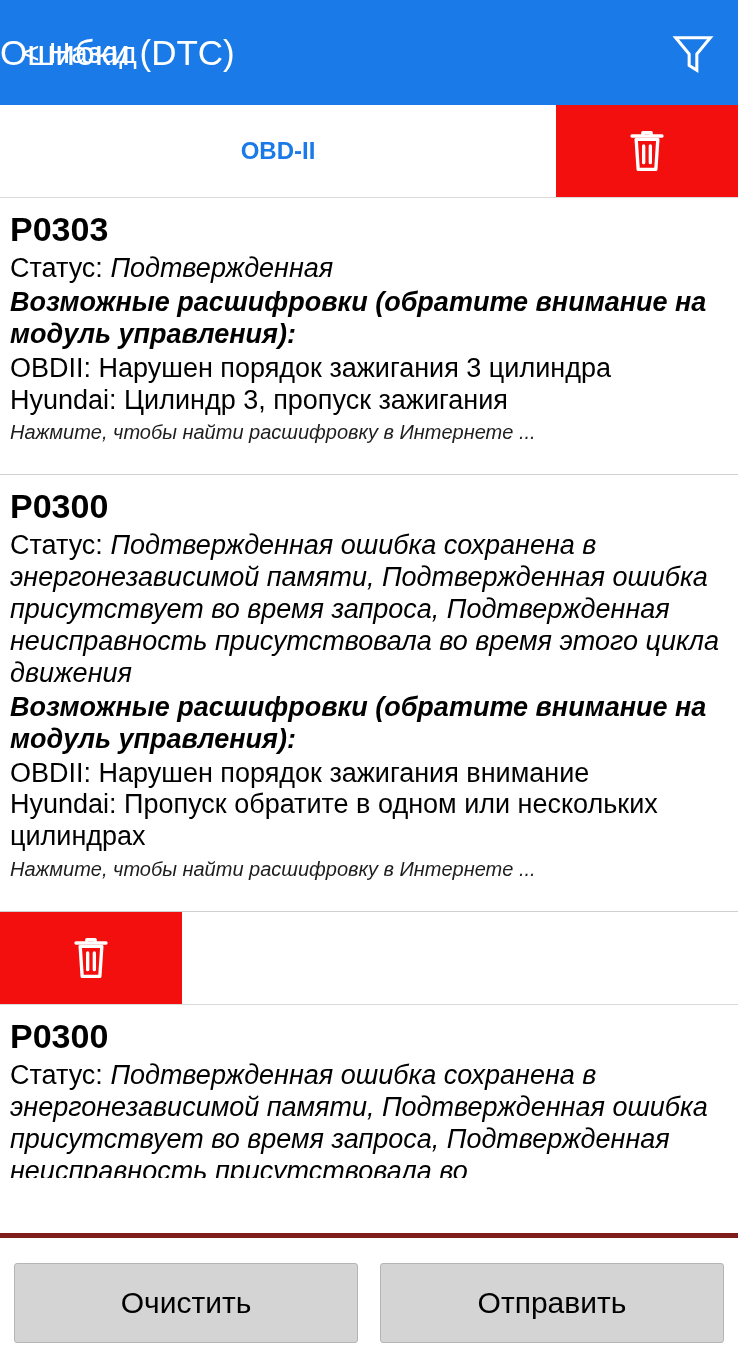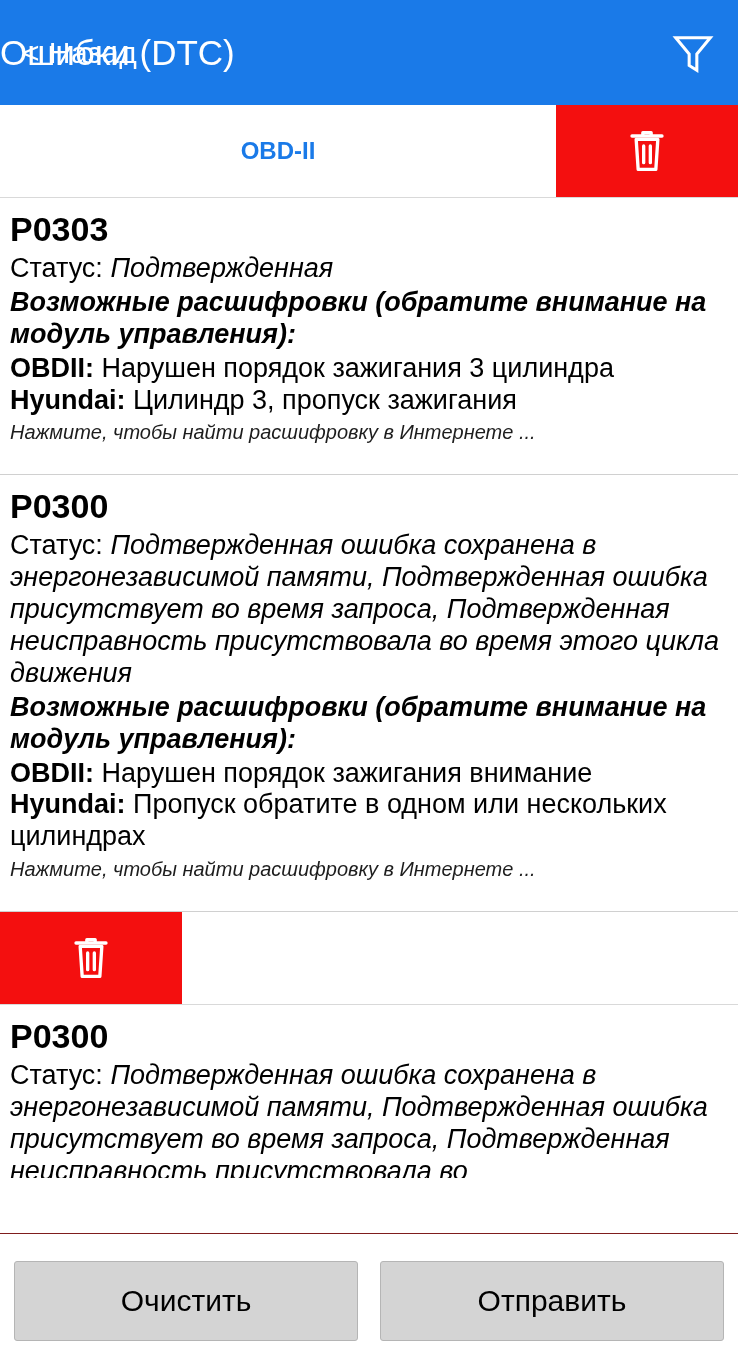--- a/index.html
+++ b/index.html
@@ -123,21 +123,21 @@
   .status-label { font-style: normal; }
   .status-value { font-style: italic; }
   .decodes-title {
     font-size: 27px;
     font-weight: bold;
     font-style: italic;
     color: #000000;
     line-height: 1.18;
     margin: 2px 0 2px 0;
   }
-  .src-label { font-weight: bold; margin-top: 44px; }
+  .src-label { font-weight: normal; margin-top: 44px; }
   .hint {
     font-size: 20px;
     font-style: italic;
     color: #1d1d1d;
     line-height: 1.2;
     margin-top: 4px;
     cursor: pointer;
   }
   .clipped {
     max-height: 118px;
@@ -148,21 +148,21 @@
   .bottombar {
     flex: 0 0 auto;
     height: 134px;
     background: #ffffff;
     display: flex;
     align-items: center;
     justify-content: space-between;
     padding: 0 14px;
     box-sizing: border-box;
     gap: 22px;
-    border-top: 1px solid #7f1d1d;
+    border-top: 5px solid #7f1d1d;
   }
   .bottom-btn {
     flex: 1 1 0;
     height: 78px;
     background: #d4d4d4;
     border: 1px solid #b5b5b5;
     border-radius: 3px;
     display: flex;
     align-items: center;
     justify-content: center;

